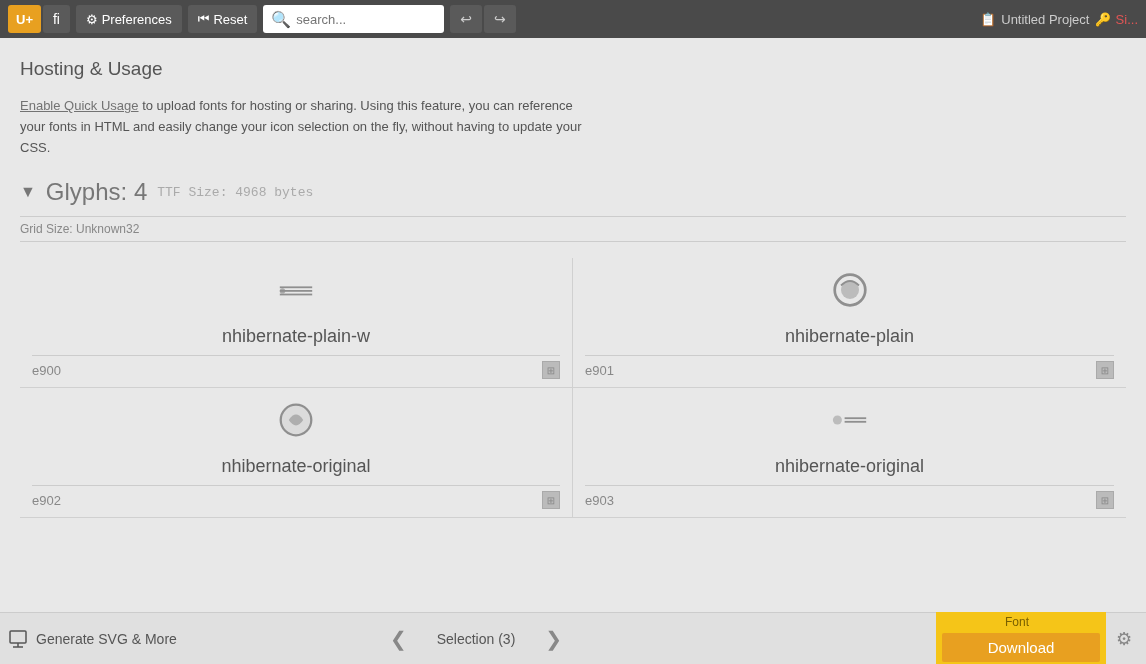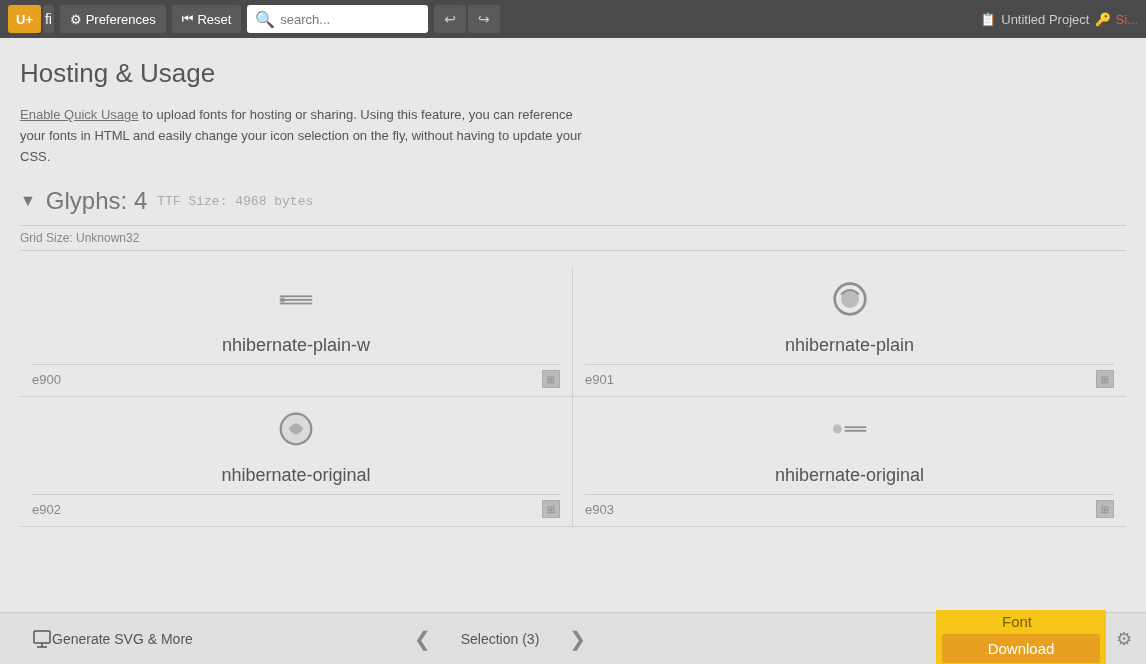--- a/index.html
+++ b/index.html
@@ -48,21 +48,21 @@
       padding: 4px 8px;
       border-radius: 3px;
       cursor: pointer;
       height: 28px;
     }
     .nav-btn-fi {
       background: #5a5a5a;
       color: #fff;
       font-size: 14px;
       border: none;
-      padding: 4px 2px;
+      padding: 4px 10px;
       border-radius: 3px;
       cursor: pointer;
       height: 28px;
     }
     .nav-search {
       display: flex;
       align-items: center;
       background: #fff;
       border-radius: 3px;
       padding: 0 8px;
@@ -110,21 +110,21 @@
     }
 
     
     .main-content {
       padding: 20px 20px 0 20px;
       background: #e8e8e8;
     }
 
     
     .page-title {
-      font-size: 26px;
+      font-size: 19px;
       color: #555;
       margin-bottom: 16px;
       font-weight: 300;
     }
 
     
     .info-text {
       font-size: 13px;
       color: #555;
       line-height: 1.6;
@@ -250,21 +250,22 @@
       right: 0;
       height: 52px;
       background: #e0e0e0;
       display: flex;
       align-items: center;
       border-top: 1px solid #ccc;
     }
     .bottom-left {
       display: flex;
       align-items: center;
-      padding: 0 32px;
+      gap: 8px;
+      padding: 0 8px;
       flex: 1;
       color: #555;
       font-size: 14px;
       cursor: pointer;
     }
     .bottom-left-icon {
       width: 20px;
       height: 20px;
     }
     .bottom-center {
@@ -279,21 +280,21 @@
       cursor: pointer;
       padding: 0 10px;
     }
     .selection-label {
       font-size: 14px;
       color: #555;
     }
     .font-label-row {
       background: #f5c518;
       text-align: center;
-      font-size: 15px;
+      font-size: 12px;
       color: #7a6000;
       padding: 3px 8px 2px 0;
       font-weight: 500;
     }
     .download-btn {
       background: #e8a020;
       border: none;
       color: #fff;
       font-size: 15px;
       padding: 6px 20px;

